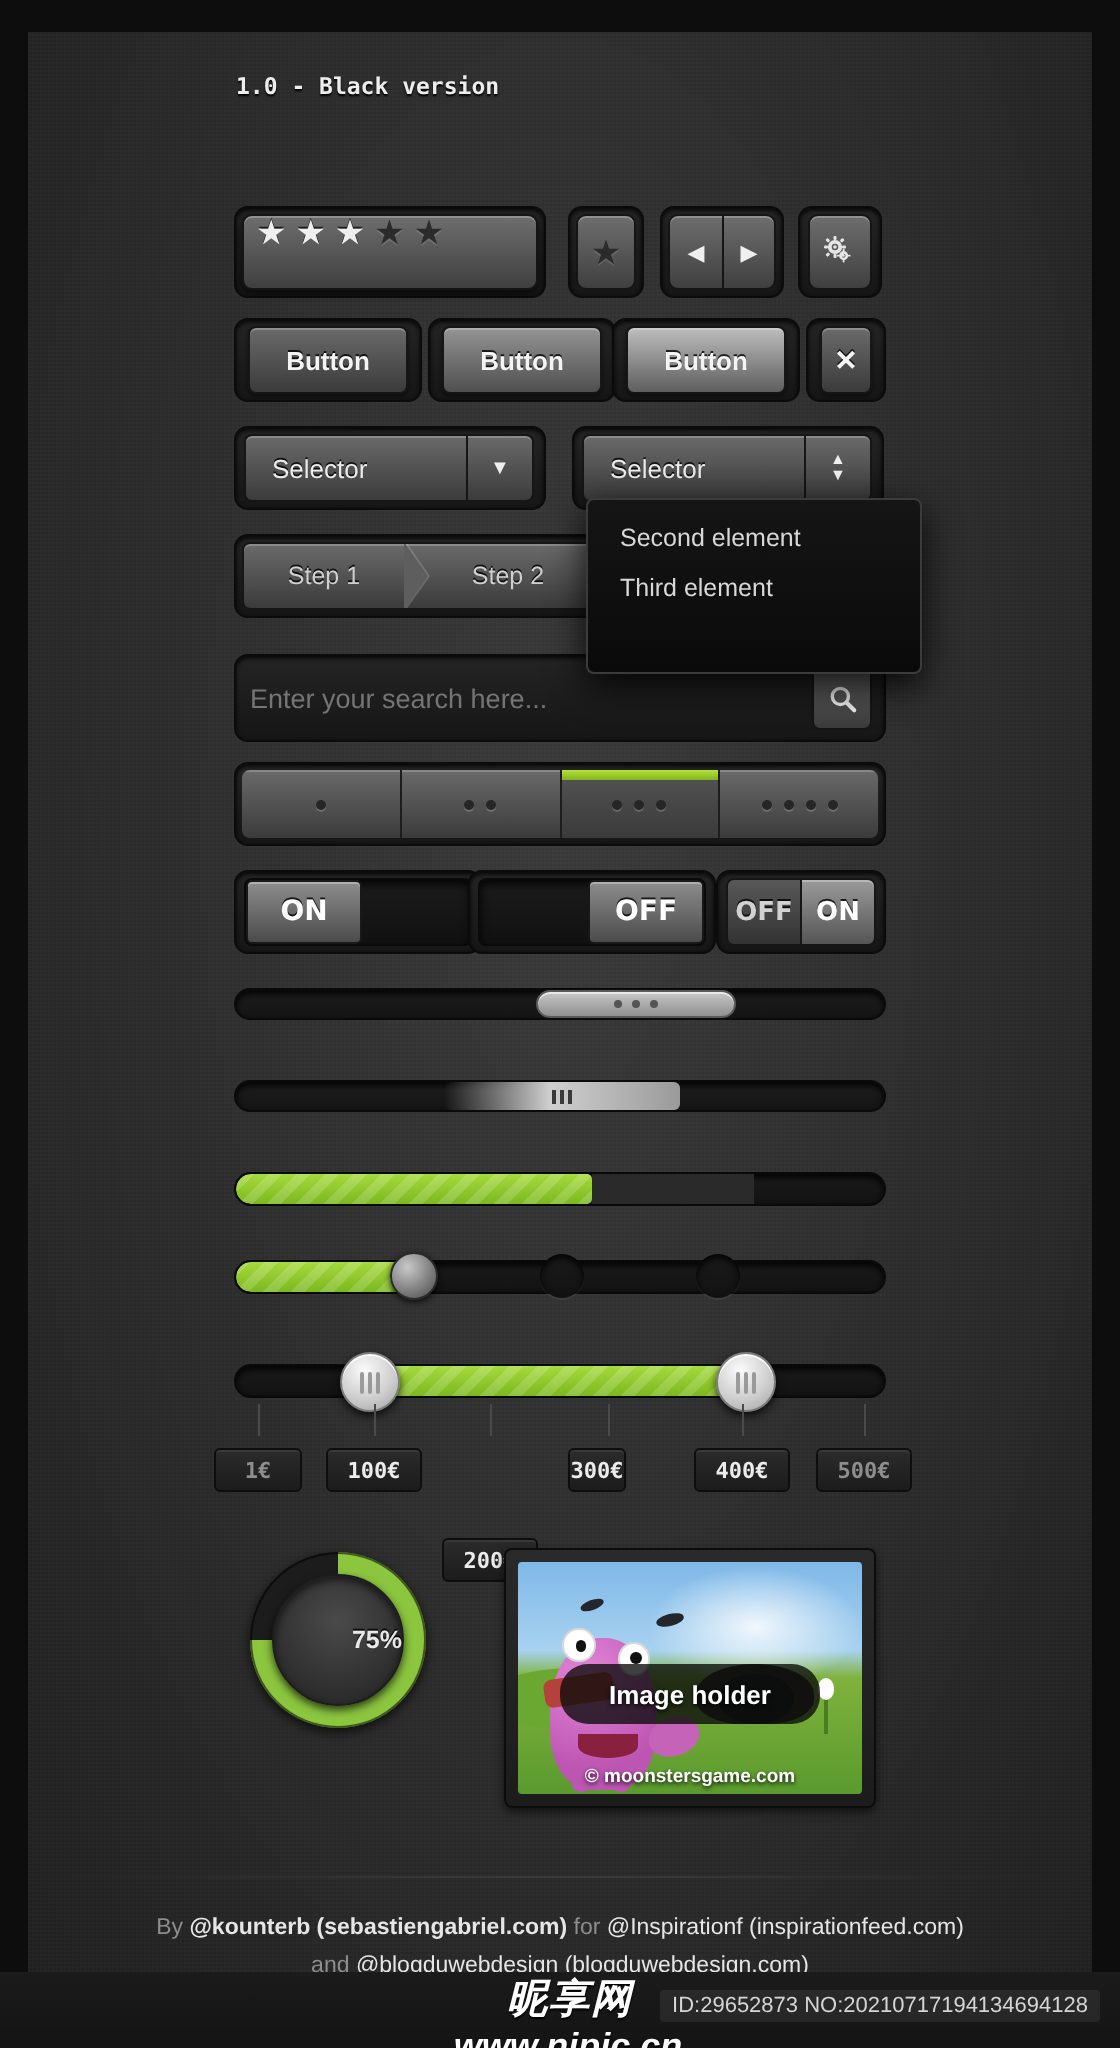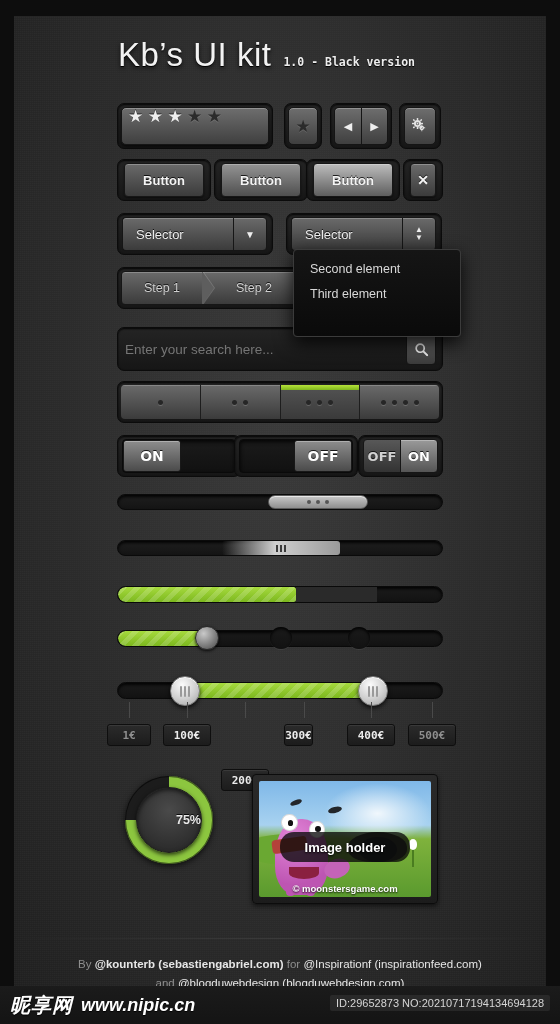--- a/index.html
+++ b/index.html
@@ -303,39 +303,38 @@
     text-shadow:0 1px 2px rgba(0,0,0,.9);margin-top:30px; }
 
   
   .footer { position:absolute; left:0; right:0; top:955px; text-align:center; }
   .footer .line { font-size:11.5px; color:#e6e6e6; line-height:19px; }
   .footer .dim { color:#8d8d8d; }
   .footer .bold { font-weight:bold; }
 
   .wm-bar { position:absolute; left:0; bottom:0; width:560px; height:38px;
     background: linear-gradient(#1b1b1b, #141414); z-index:7;
-    display:flex; align-items:center; }
+    display:flex; align-items:center;flex-direction:column; }
   .wm-logo { margin-left:10px; font-size:20px; font-weight:bold; color:#fff;
     font-family:"DejaVu Sans", sans-serif; letter-spacing:1px;
     font-style:italic; text-shadow:0 1px 1px #000; }
   .wm-url { margin-left:8px; font-size:18px; font-style:italic; font-weight:bold; color:#fff;
     text-shadow:0 1px 1px #000; }
   .wm-id { position:absolute; right:10px; top:9px; font-size:11px; color:#d5d5d5;
     background: rgba(255,255,255,.07); padding:2px 6px; border-radius:2px; }
   .sep-line { position:absolute; left:14px; right:14px; top:938px; height:1px;
     background: linear-gradient(90deg, rgba(255,255,255,0), rgba(255,255,255,.08), rgba(255,255,255,0)); }
 </style>
 </head>
 <body>
 
 <div id="page">
   <div class="content">
 
     <div class="title-row">
-      <span class="title">Kb’s UI kit</span>
       <span class="title-sub">1.0 - Black version</span>
     </div>
 
     <div class="stars-outer"></div>
     <div class="stars-panel">
       <span class="star on">★</span>
       <span class="star on">★</span>
       <span class="star on">★</span>
       <span class="star off">★</span>
       <span class="star off">★</span>

